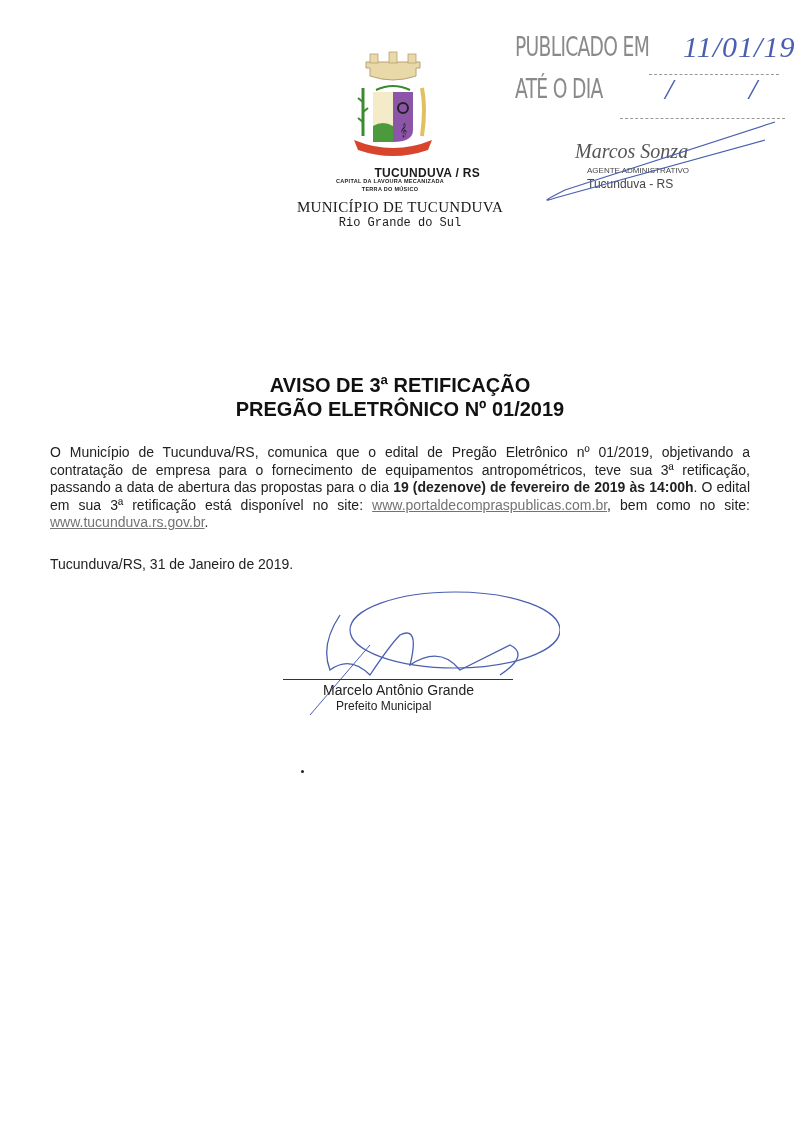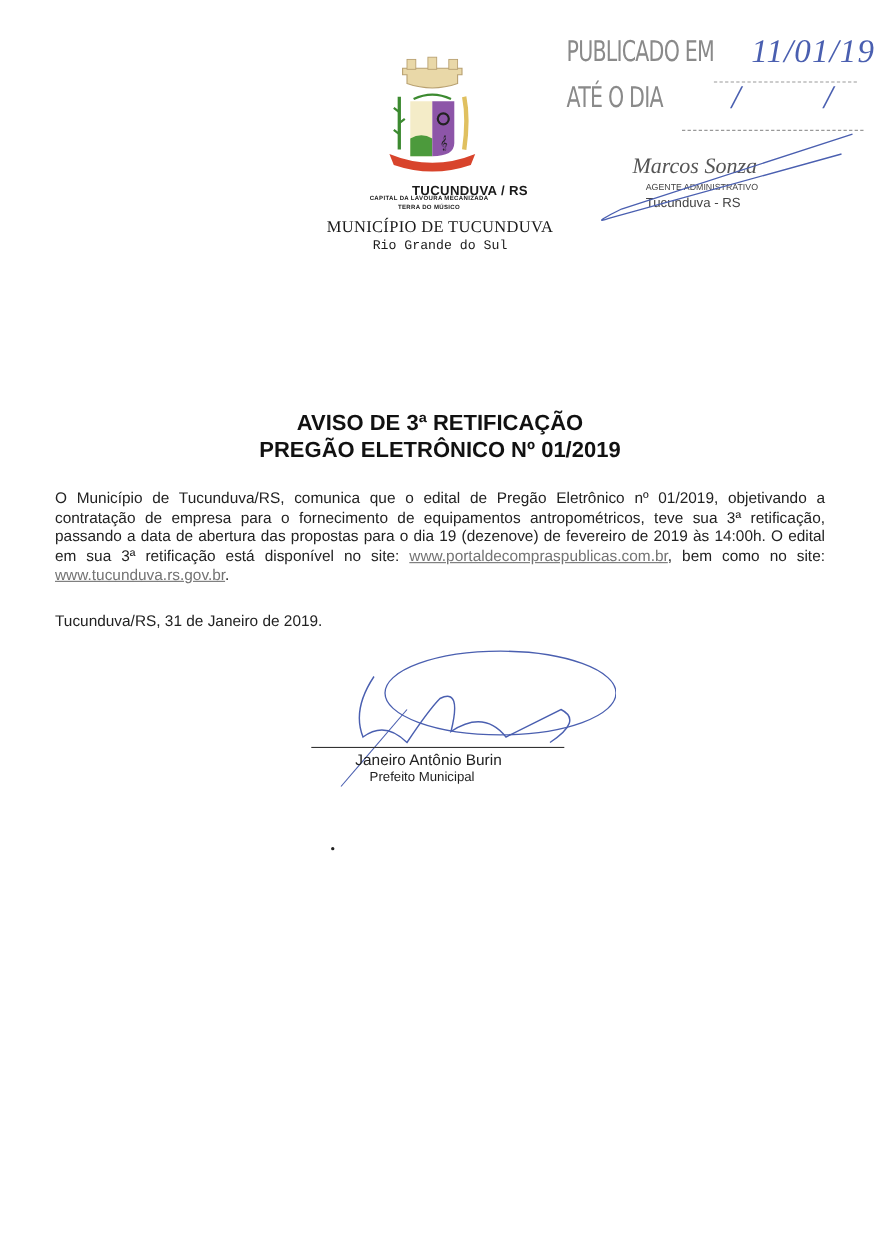--- a/index.html
+++ b/index.html
@@ -25,21 +25,21 @@
   .sig-name{left:60px;top:110px;font-family:"Liberation Serif",serif;font-style:italic;font-size:20px;color:#555;}
   .sig-resp{left:32px;top:130px;font-size:18px;color:#aaa;letter-spacing:2px;}
   .sig-role{left:72px;top:136px;font-size:8px;color:#444;}
   .sig-city{left:72px;top:147px;font-size:12px;color:#444;}
   
   .title{left:0;width:800px;text-align:center;font-weight:bold;font-size:20px;color:#111;}
   .title1{top:374px;}
   .title2{top:398px;}
   
   .body{left:50px;top:444px;width:700px;font-size:14px;line-height:17.5px;text-align:justify;text-align-last:left;color:#222;}
-  .body b{font-weight:normal;}
+  .body b{font-weight:bold;}
   .body a{color:#737373;text-decoration:underline;}
   .date-line{left:50px;top:556px;font-size:14px;color:#222;}
   
   .signsvg{left:290px;top:585px;width:270px;height:140px;}
   .sign-line{left:283px;top:679px;width:230px;border-top:1px solid #333;}
   .sign-name{left:323px;top:682px;font-size:14px;color:#222;}
   .sign-role{left:336px;top:699px;font-size:12px;color:#222;}
   .dot{width:3px;height:3px;background:#222;border-radius:50%;}
 </style>
 </head>
@@ -88,16 +88,16 @@
 <div class="abs body"><span>O Município de Tucunduva/RS, comunica que o edital de Pregão Eletrônico nº 01/2019, objetivando a contratação de empresa para o fornecimento de equipamentos antropométricos, teve sua 3ª retificação, passando a data de abertura das propostas para o dia </span><b>19 (dezenove) de fevereiro de 2019 às 14:00h</b><span>. O edital em sua 3ª retificação está disponível no site: </span><a>www.portaldecompraspublicas.com.br</a><span>, bem como no site: </span><a>www.tucunduva.rs.gov.br</a><span>.</span></div>
 
 <div class="abs date-line">Tucunduva/RS, 31 de Janeiro de 2019.</div>
 
 <svg class="abs signsvg" viewBox="0 0 270 140">
   <ellipse cx="165" cy="45" rx="105" ry="38" fill="none" stroke="#4a5fb0" stroke-width="1.2"></ellipse>
   <path d="M50 30 Q30 60 40 85 Q60 70 80 90 Q100 60 110 50 Q130 40 120 80 Q150 60 170 85 Q200 70 220 60 Q240 70 210 90" fill="none" stroke="#4a5fb0" stroke-width="1.3"></path>
   <path d="M20 130 L80 60" fill="none" stroke="#4a5fb0" stroke-width="1"></path>
 </svg>
 <div class="abs sign-line"></div>
-<div class="abs sign-name">Janeiro Antônio Burin</div>
+<div class="abs sign-name">Marcelo Antônio Grande</div>
 <div class="abs sign-role">Prefeito Municipal</div>
 
 <div class="abs dot" style="left:301px;top:770px;"></div>
 
 </body></html>

